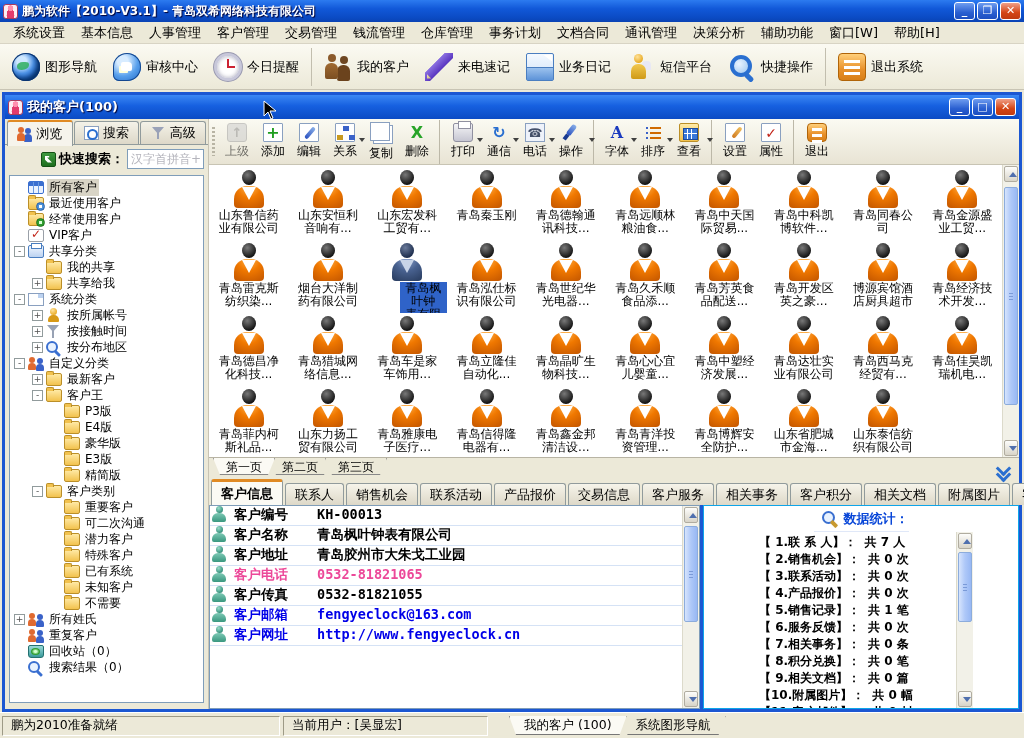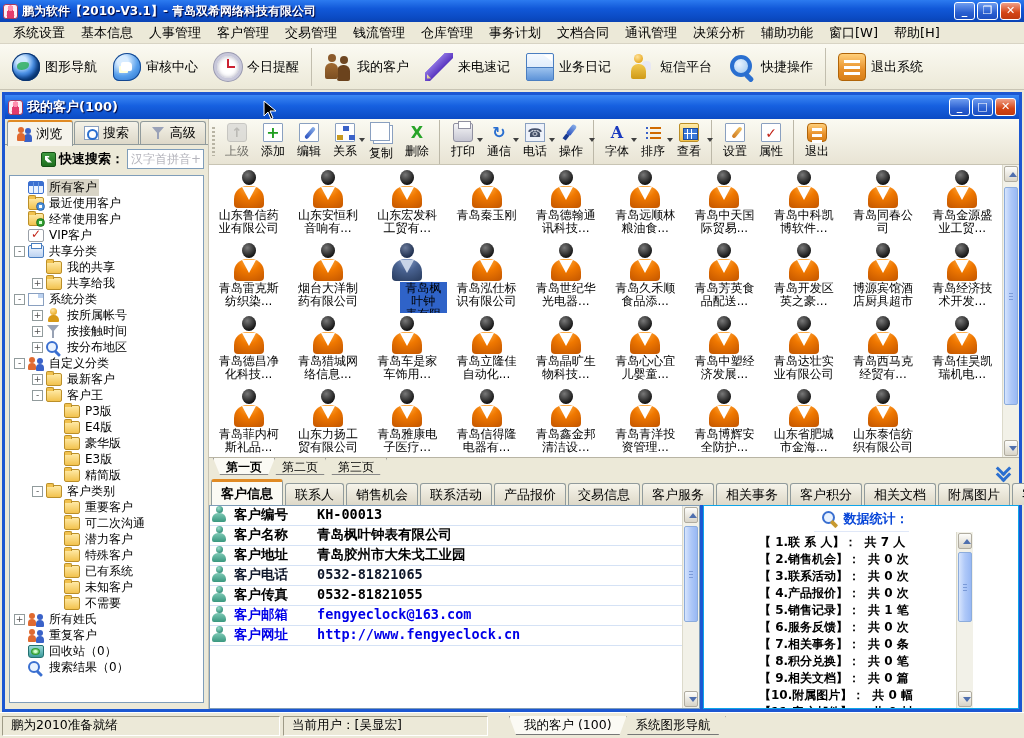--- a/index.html
+++ b/index.html
@@ -228,21 +228,21 @@
   .sb-thumb::after { content:""; position:absolute; left:4px; right:4px; top:50%; height:1px; background:#7a9ad8;
     box-shadow:0 -3px 0 #7a9ad8, 0 3px 0 #7a9ad8; }
   .thumb-grid { top:22px; height:218px; }
   .thumb-fields { top:20px; height:96px; }
   .thumb-stats { top:20px; height:70px; }
 
   
   .page-row { height:20px; flex:none; display:flex; align-items:flex-start; padding-left:4px; background:#ece9d8; position:relative; }
   .ptab { height:17px; padding:1px 12px 0 12px; font-size:12px; background:#ece9d8; border:1px solid #888;
     border-top:none; clip-path:polygon(0 0,100% 0,calc(100% - 7px) 100%,7px 100%); margin-right:-6px; position:relative; }
-  .ptab.active { background:#fbfaf4; font-weight:bold; z-index:2; }
+  .ptab.active { background:#fbfaf4; font-weight:normal; z-index:2; }
   .chevrons { position:absolute; right:8px; top:3px; width:14px; height:14px; }
   .chevrons::before, .chevrons::after { content:""; position:absolute; left:2px; width:8px; height:8px;
     border-right:3px solid #2a6fd0; border-bottom:3px solid #2a6fd0; transform:rotate(45deg); }
   .chevrons::before { top:-2px; } .chevrons::after { top:4px; }
 
   
   .detail-tabs { height:27px; flex:none; display:flex; align-items:flex-end; padding:2px 2px 0 2px; gap:2px; background:#ece9d8; }
   .dtab { height:22px; padding:0 9px; display:flex; align-items:center; font-size:13px;
     background:linear-gradient(#f6f4ea,#ddd8c8); border:1px solid #919b9c; border-bottom:none; border-radius:3px 3px 0 0; white-space:nowrap; }
   .dtab.active { background:#fbfaf4; height:26px; border-top:3px solid #e08a24; font-weight:bold; }
@@ -252,21 +252,21 @@
   .fields-panel { flex:1; background:#fff; border:1px solid #7f9db9; display:flex; min-width:0; }
   .fields-list { flex:1; overflow:hidden; min-width:0; }
   .f-row { height:20px; display:flex; align-items:flex-start; gap:7px; border-bottom:1px solid #d5e2f5; padding-left:1px; }
   .f-icon { width:16px; height:17px; position:relative; flex:none; }
   .f-icon::before { content:""; position:absolute; left:5px; top:0; width:7px; height:7px; border-radius:50%;
     background:radial-gradient(circle at 38% 32%, #9adcca, #2a8a74 80%); }
   .f-icon::after { content:""; position:absolute; left:1px; bottom:1px; width:14px; height:9px;
     border-radius:6px 6px 2px 2px; background:linear-gradient(#7cc8b4,#3a9880); }
   .f-label { font-weight:bold; font-size:13.5px; width:76px; flex:none; }
   .f-value { font-family:"DejaVu Sans Mono","Liberation Mono",monospace; font-weight:bold; font-size:13.5px; white-space:nowrap; }
-  .f-row.green .f-label, .f-row.green .f-value { color:#0f172a; }
+  .f-row.green .f-label, .f-row.green .f-value { color:#ec4899; }
   .f-row.blue .f-label, .f-row.blue .f-value { color:#0000e8; }
 
   .stats-panel { width:316px; flex:none; background:#fff; border:1px solid #0ea5e9; display:flex; flex-direction:column;align-items:center; }
   .stats-header { height:26px; display:flex; align-items:center; gap:6px; padding-left:8px; border-bottom:1px solid #e0e8f8; flex:none; }
   .stats-title { color:#0846d8; font-weight:bold; font-size:13px; }
   .sh-icon { width:16px; height:15px; position:relative; flex:none; }
   .sh-icon::before { content:""; position:absolute; left:0; top:0; width:9px; height:9px; border-radius:50%;
     border:2px solid #3a6fd0; background:#e8f2ff; }
   .sh-icon::after { content:""; position:absolute; right:0; bottom:0; width:8px; height:4px; background:#c89a30; border-radius:1px; transform:rotate(45deg); }
   .stats-body { flex:1; display:flex; min-height:0;gap:43px; }

